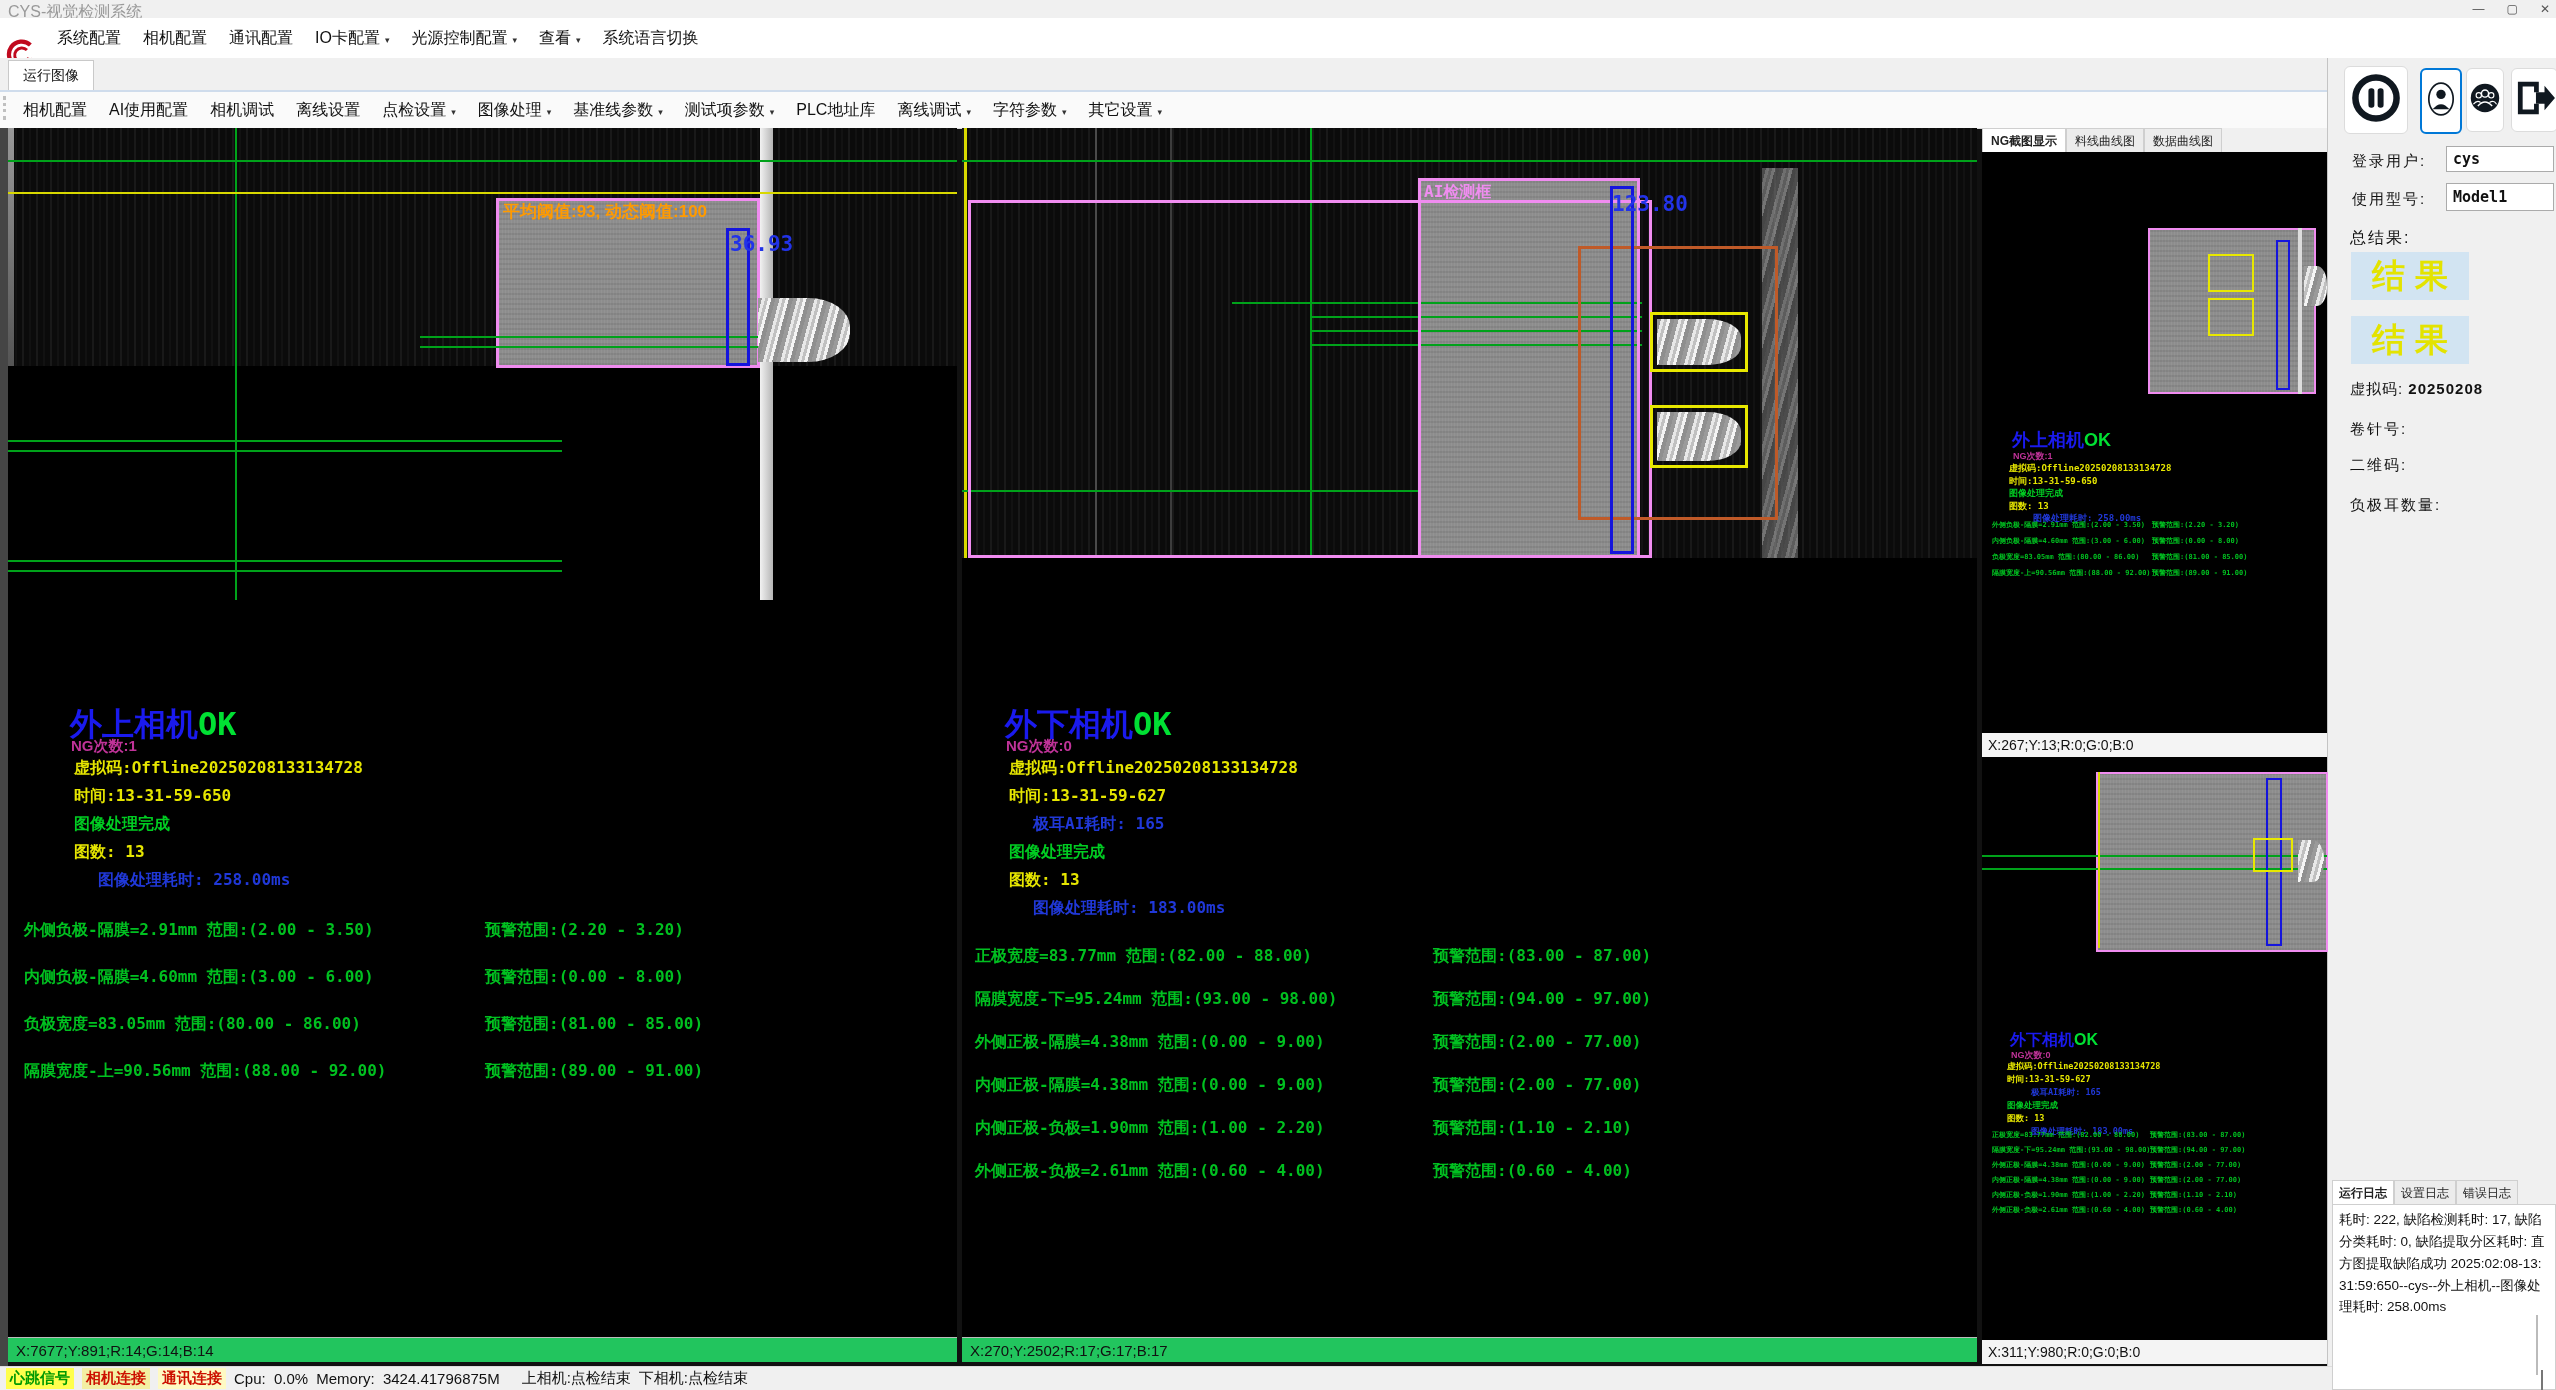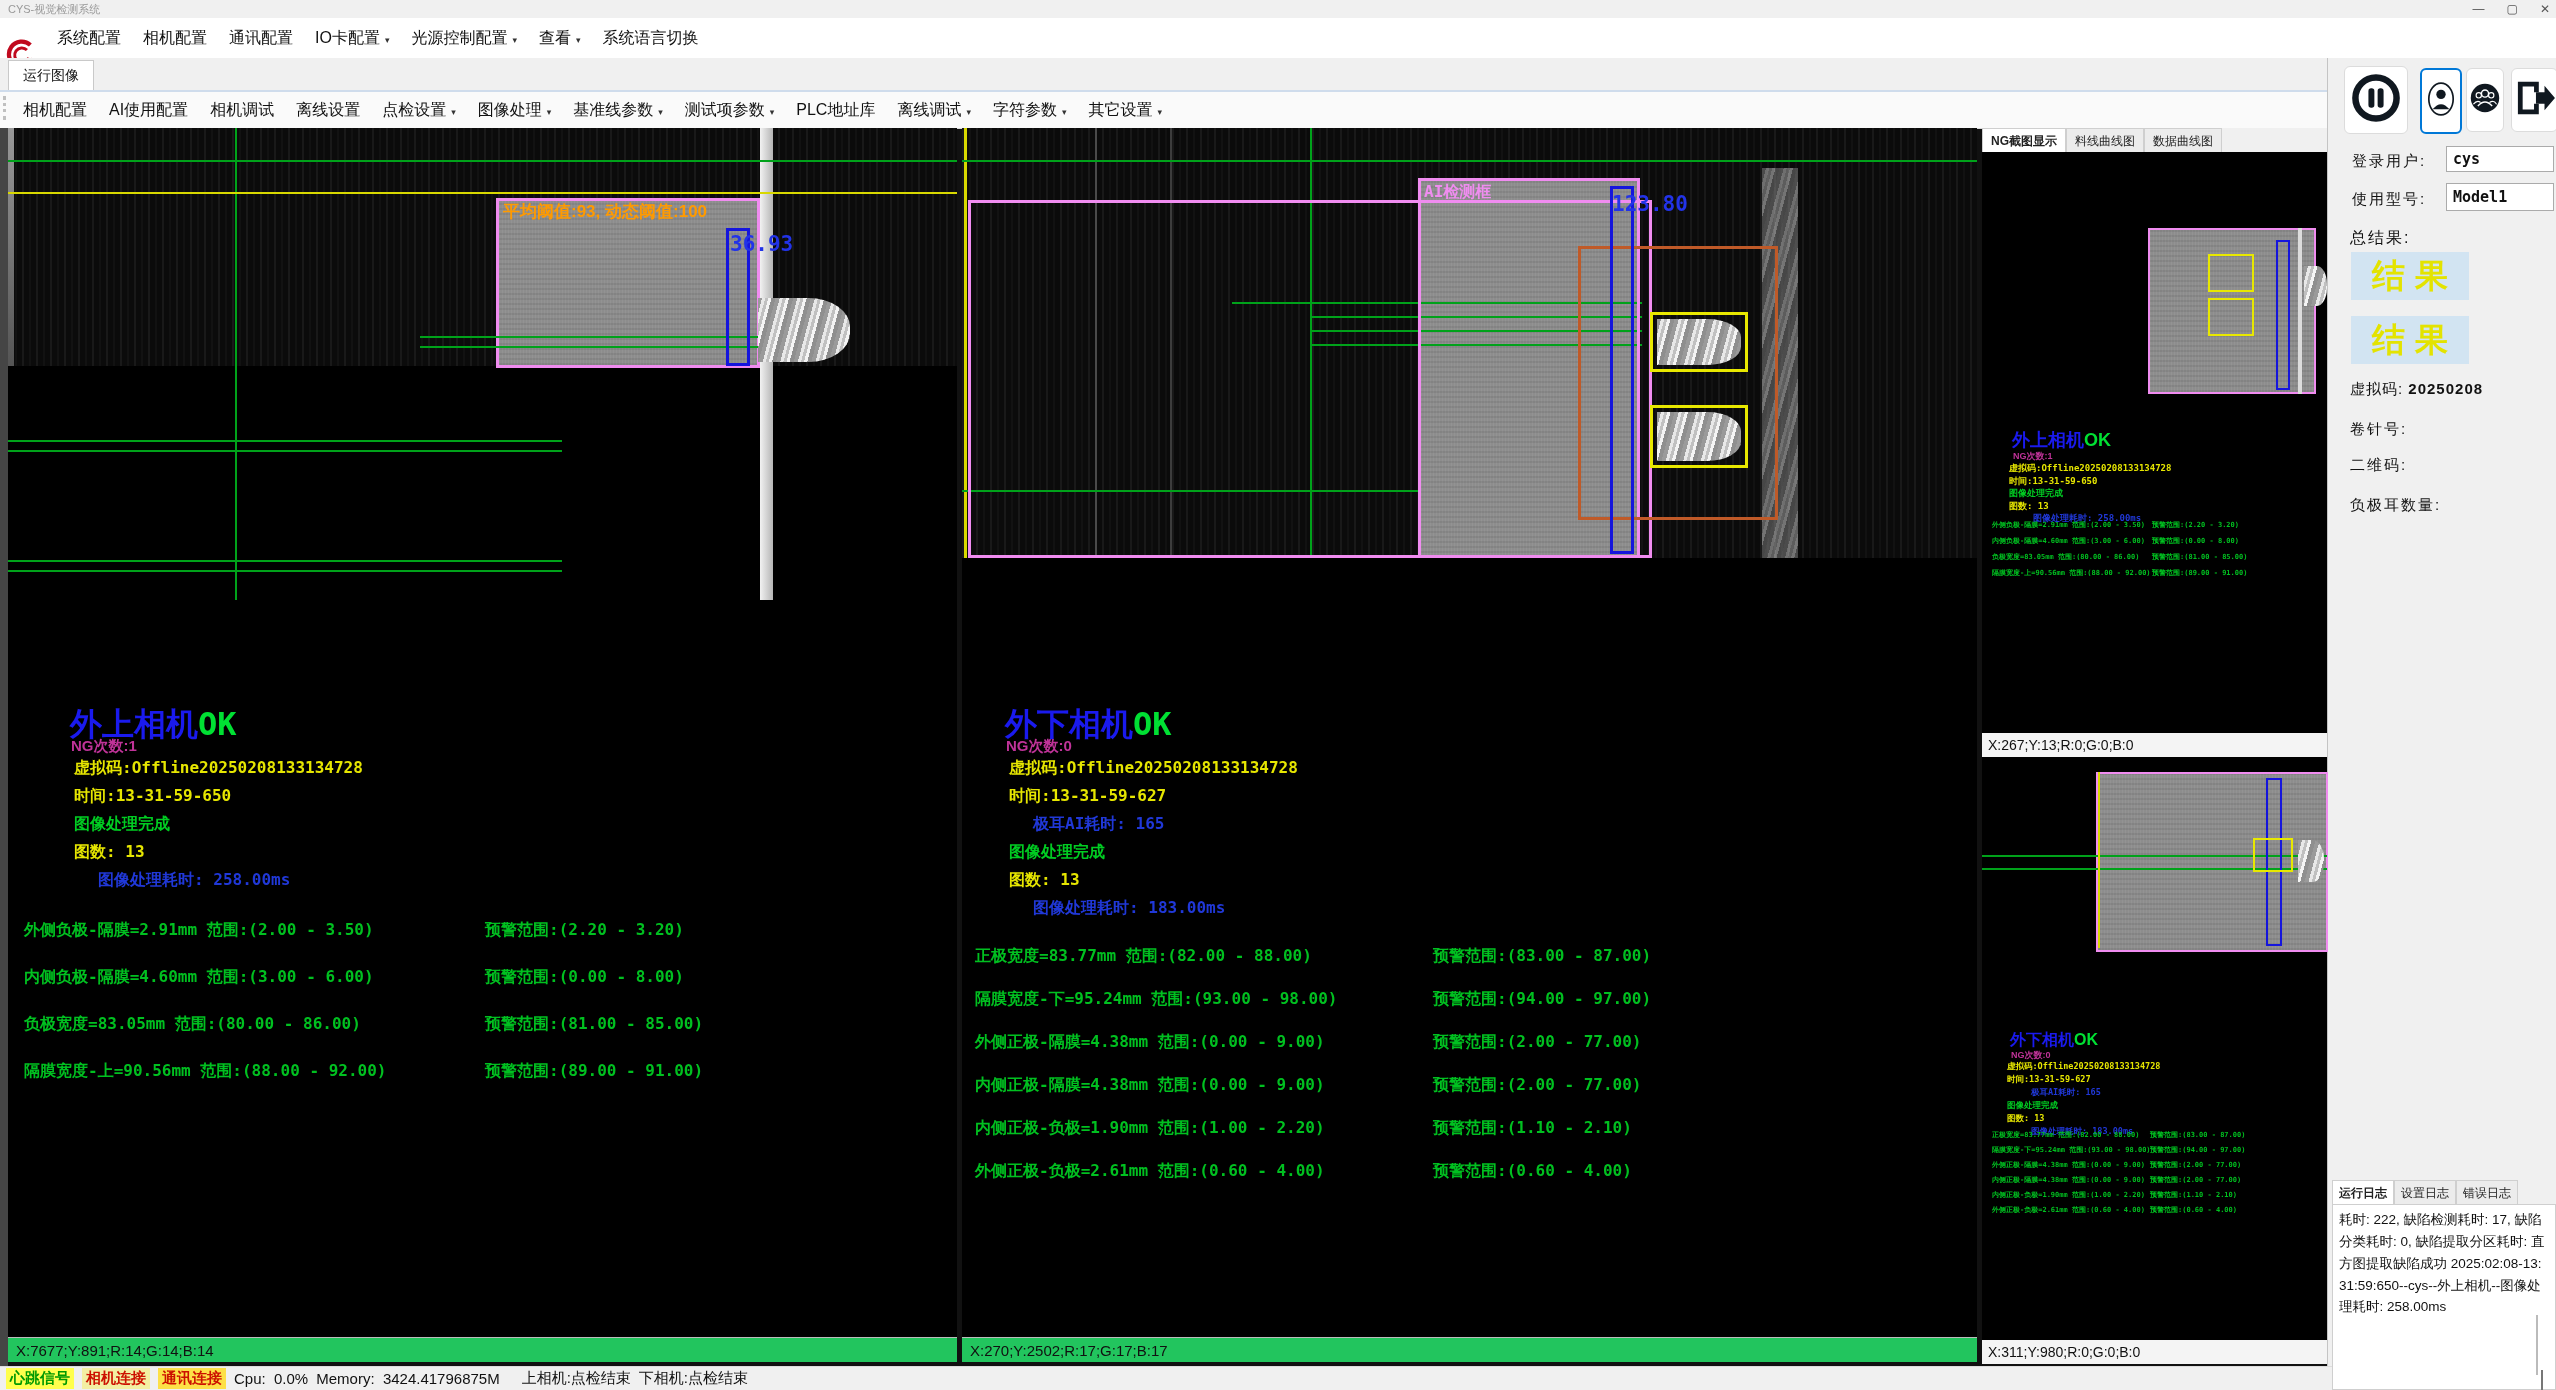--- a/index.html
+++ b/index.html
@@ -2,21 +2,21 @@
 <html><head>
 <meta charset="utf-8">
 <style>
   html,body{margin:0;padding:0;background:#000;}
   .app{position:relative;width:2556px;height:1390px;background:#111;overflow:hidden;
        font-family:"Liberation Sans", sans-serif;}
   .abs{position:absolute;}
 
   
   .title-bar{left:0;top:0;width:2556px;height:18px;background:#f0f0f0;}
-  .title-text{left:8px;top:2px;font-size:11px;color:#999;}
+  .title-text{left:8px;top:2px;font-size:16px;color:#999;}
   .win-controls{right:6px;top:0;height:18px;display:flex;gap:22px;align-items:center;}
   .win-btn{color:#555;font-size:12px;line-height:18px;cursor:default;}
   .menu-bar{left:0;top:18px;width:2556px;height:40px;background:#fff;border-bottom:1px solid #e5e5e5;}
   .logo{left:4px;top:21px;width:34px;height:34px;}
   .menu-items{position:absolute;left:46px;top:0;height:40px;display:flex;align-items:center;}
   .bar-item{font-size:16px;color:#111;padding:0 11px;white-space:nowrap;text-align:center;}
   .caret{font-size:9px;color:#333;margin-left:5px;}
   .tab-strip{left:0;top:58px;width:2556px;height:32px;background:#f0f0f0;border-bottom:1px solid #d9d9d9;}
   .run-tab{left:8px;top:60px;width:84px;height:30px;background:#fff;border:1px solid #c9c9c9;border-bottom:none;
            font-size:14px;color:#111;display:flex;align-items:center;justify-content:center;}
@@ -84,21 +84,21 @@
             box-sizing:border-box;font-size:13.5px;color:#111;padding:4px 10px 0 6px;line-height:1.62;word-break:break-all;}
   .log-cursor{position:absolute;left:208px;top:165px;width:2px;height:20px;background:#777;}
   .log-scroll{position:absolute;left:203px;top:110px;width:2px;height:60px;background:#bbb;}
 
   
   .status-bar{left:0;top:1366px;width:2332px;height:24px;background:#f0f0f0;border-top:1px solid #ddd;
               display:flex;align-items:center;gap:8px;padding-left:6px;box-sizing:border-box;font-size:15px;color:#111;}
   .badge{padding:1px 4px;font-weight:bold;}
   .badge-hb{background:#ffff4d;color:#009900;}
   .badge-cam{background:#f3efa2;color:#cc1100;}
-  .badge-comm{background:#fde047;color:#cc1100;}
+  .badge-comm{background:#fef9c3;color:#cc1100;}
   .sb-text{white-space:pre;}
 </style>
 </head>
 <body>
 
 <div class="app">
 
   <div class="abs title-bar">
     <span class="abs title-text">CYS-视觉检测系统</span>
     <div class="abs win-controls">

